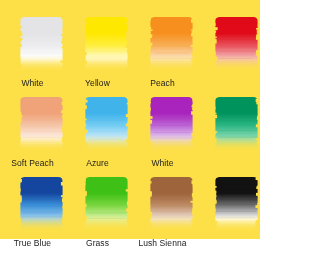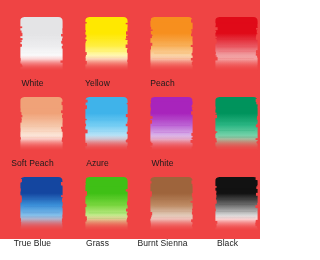--- a/index.html
+++ b/index.html
@@ -13,21 +13,21 @@
     height: 260px;
     overflow: hidden;
     font-family: "Liberation Sans", sans-serif;
     -webkit-font-smoothing: antialiased;
   }
 
   #swatch-chart {
     position: relative;
     width: 260px;
     height: 239px;
-    background: #ef4444;
+    background: #fde047;
     box-sizing: border-box;
   }
 
   .swatch-grid {
     position: absolute;
     left: 0;
     top: 0;
     width: 260px;
     height: 260px;
     display: grid;
@@ -684,21 +684,21 @@
             <path d="M1.4,5.2 Q1.0,1.4 5.4,1.0 L39.2,1.0 Q43.8,1.2 43.6,5.4 L43.6,55 L1.4,55 Z" fill="url(#g10)" mask="url(#m10)"></path>
             <rect x="2.02" y="5.19" width="38.43" height="1.73" fill="#9e643c" opacity="0.057" mask="url(#m10)"></rect>
             <rect x="5.16" y="10.59" width="34.85" height="0.86" fill="#9e643c" opacity="0.119" mask="url(#m10)"></rect>
             <rect x="3.49" y="17.72" width="39.99" height="0.86" fill="#9e643c" opacity="0.102" mask="url(#m10)"></rect>
             <rect x="4.47" y="23.03" width="35.36" height="1.09" fill="#9e643c" opacity="0.085" mask="url(#m10)"></rect>
             <rect x="5.07" y="29.64" width="36.50" height="0.89" fill="#9e643c" opacity="0.073" mask="url(#m10)"></rect>
             <rect x="2.03" y="34.64" width="40.13" height="1.28" fill="#9e643c" opacity="0.075" mask="url(#m10)"></rect>
             <rect x="3.29" y="40.65" width="38.32" height="0.96" fill="#9e643c" opacity="0.068" mask="url(#m10)"></rect>
           </svg>
         </div>
-        <div class="swatch-label wide">Burnt Sienna</div>
+        <div class="swatch-label wide">Lush Sienna</div>
       </div>
       <div class="swatch-cell">
         <div class="swatch-paint-wrap">
           <svg class="swatch-paint" viewBox="0 0 45 56" preserveAspectRatio="none">
             <defs>
               <linearGradient id="g11" x1="0" y1="0" x2="0" y2="1">
                 <stop offset="0%" stop-color="#121212" stop-opacity="1"></stop>
                 <stop offset="30%" stop-color="#121212" stop-opacity="1"></stop>
                 <stop offset="52%" stop-color="#6e6e6e" stop-opacity="1"></stop>
                 <stop offset="78%" stop-color="#ffffff" stop-opacity="1"></stop>
@@ -739,16 +739,15 @@
             <path d="M1.4,5.2 Q1.0,1.4 5.4,1.0 L39.2,1.0 Q43.8,1.2 43.6,5.4 L43.6,55 L1.4,55 Z" fill="url(#g11)" mask="url(#m11)"></path>
             <rect x="1.90" y="5.38" width="38.77" height="1.83" fill="#121212" opacity="0.053" mask="url(#m11)"></rect>
             <rect x="2.10" y="12.18" width="39.99" height="1.20" fill="#121212" opacity="0.109" mask="url(#m11)"></rect>
             <rect x="3.93" y="16.98" width="38.44" height="1.67" fill="#121212" opacity="0.099" mask="url(#m11)"></rect>
             <rect x="4.55" y="22.79" width="37.35" height="1.59" fill="#121212" opacity="0.061" mask="url(#m11)"></rect>
             <rect x="5.10" y="28.19" width="35.39" height="1.07" fill="#121212" opacity="0.079" mask="url(#m11)"></rect>
             <rect x="2.48" y="35.07" width="39.38" height="0.94" fill="#121212" opacity="0.069" mask="url(#m11)"></rect>
             <rect x="2.30" y="41.37" width="39.20" height="1.03" fill="#121212" opacity="0.070" mask="url(#m11)"></rect>
           </svg>
         </div>
-        <div class="swatch-label">Black</div>
       </div>
     </div>
 </div>
 
 </body></html>

